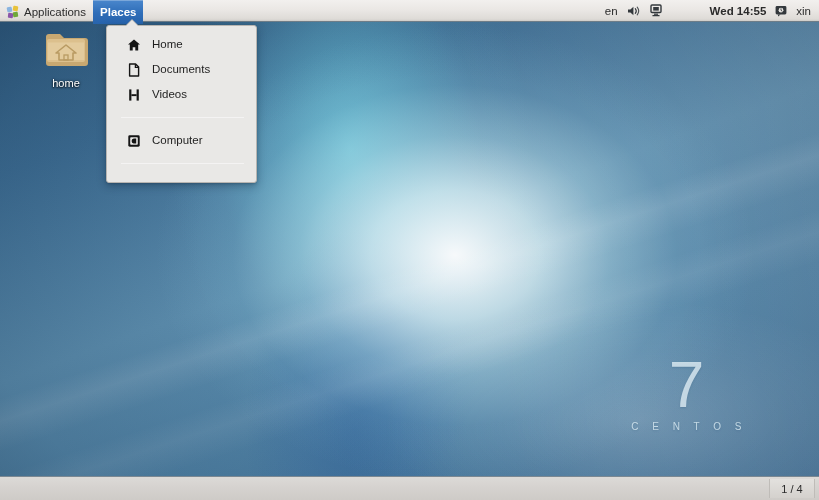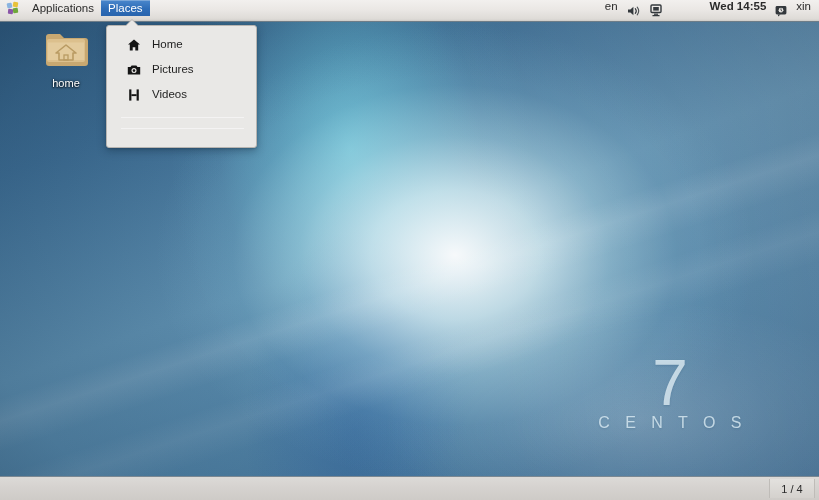--- a/index.html
+++ b/index.html
@@ -66,55 +66,57 @@
   #centos-seven {
     font-family: "Liberation Sans", sans-serif;
     font-size: 64px;
     font-weight: 300;
     line-height: 0.95;
     color: rgba(238,249,253,0.72);
     letter-spacing: 0px;
     text-shadow: 0 1px 2px rgba(40,80,115,0.25);
   }
   #centos-word {
-    font-size: 16px;
+    margin-top: 5px;
+    font-size: 10px;
     letter-spacing: 5.5px;
     color: rgba(233,246,252,0.72);
     padding-left: 5px;
     text-shadow: 0 1px 2px rgba(40,80,115,0.22);
   }
 
   
   #top-panel {
     position: absolute; top: 0; left: 0;
     width: 819px; height: 22px;
     background: linear-gradient(to bottom, #f2f0ee 0%, #eae7e4 48%, #dedbd7 90%, #cfccc8 100%);
     border-bottom: 1px solid #6e7d88;
     display: flex;
     align-items: stretch;
     font-size: 11.5px;
     color: #2b2b2b;
     z-index: 40;
   }
   .panel-btn {
-    display: flex; align-items: center; gap: 13px;
-    padding: 4px 7px;
+    display: flex; align-items: center; gap: 5px;
+    padding: 12px 7px;
     height: 16px;
     cursor: default;
     white-space: nowrap;
   }
   .panel-btn.active {
     background: linear-gradient(to bottom, #4a87cc 0%, #2e6db8 55%, #2864ad 100%);
     color: #ffffff;
     box-shadow: inset 0 1px 0 rgba(255,255,255,0.28);
+    font-weight: bold;
   }
   #panel-left { display: flex; align-items: stretch; }
   #panel-right {
     margin-left: auto;
-    display: flex; gap: 9px;
+    display: flex; align-items: center; gap: 9px;
     padding-right: 8px;
     font-size: 11.5px;
   }
   .tray-item { display: flex; align-items: center; gap: 4px; cursor: default; }
   .tray-text { font-size: 11.5px; color: #2b2b2b; }
   #clock-text { font-weight: bold; font-size: 11.5px; padding-left: 39px; }
 
   
   .apps-glyph { width: 12px; height: 12px; position: relative; }
   .apps-glyph i {
@@ -303,47 +305,56 @@
 
     <div class="menu-item">
       <span class="menu-icon">
         <svg width="14" height="14" viewBox="0 0 14 14">
           <path d="M7 1.4 L13 6.6 h-1.8 v6 h-2.9 v-3.4 h-2.6 v3.4 h-2.9 v-6 H1 z" fill="#151515"></path>
         </svg>
       </span>
       <span class="menu-label">Home</span>
     </div>
 
-
-
-
     <div class="menu-item">
       <span class="menu-icon">
         <svg width="14" height="14" viewBox="0 0 14 14">
-          <path d="M0.8 3.9 h2.7 l1.1-1.5 h4.8 l1.1 1.5 h2.7 v7.6 h-12.4 z" fill="#151515"></path>
-          <circle cx="7" cy="7.6" r="2.5" fill="#e9e8e6"></circle>
-          <circle cx="7" cy="7.6" r="1.3" fill="#151515"></circle>
-        </svg>
-      </span>
-      <span class="menu-label">Pictures</span>
-    </div>
+          <path d="M2.6 1 h6 l3 3.1 v8.9 h-9 z" fill="none" stroke="#151515" stroke-width="1.4" stroke-linejoin="round"></path>
+          <path d="M8.4 1.2 v3.2 h3.1" fill="none" stroke="#151515" stroke-width="1.3"></path>
+        </svg>
+      </span>
+      <span class="menu-label">Documents</span>
+    </div>
+
+
+
 
     <div class="menu-item">
       <span class="menu-icon">
         <svg width="14" height="14" viewBox="0 0 14 14">
           <rect x="2.2" y="1.4" width="2.2" height="11.2" fill="#151515"></rect>
           <rect x="9.6" y="1.4" width="2.2" height="11.2" fill="#151515"></rect>
           <rect x="4.4" y="6.2" width="5.2" height="1.9" fill="#151515"></rect>
         </svg>
       </span>
       <span class="menu-label">Videos</span>
     </div>
 
     <div class="menu-sep"></div>
 
+    <div class="menu-item">
+      <span class="menu-icon">
+        <svg width="14" height="14" viewBox="0 0 14 14">
+          <rect x="1.3" y="1.3" width="11.4" height="11.4" rx="1.4" fill="#151515"></rect>
+          <rect x="3.2" y="3.2" width="7.6" height="7.6" rx="0.8" fill="#e9e8e6"></rect>
+          <path d="M5 4.6 h4.2 v4.8 h-2.6 q-2 0-2-2.3 q0-2.5 2.3-2.5" fill="#151515"></path>
+        </svg>
+      </span>
+      <span class="menu-label">Computer</span>
+    </div>
 
     <div class="menu-sep"></div>
 
   </div>
 
   <div id="bottom-panel">
     <div id="window-list"></div>
     <div id="workspace-switcher">
       <span>1 / 4</span>
     </div>

